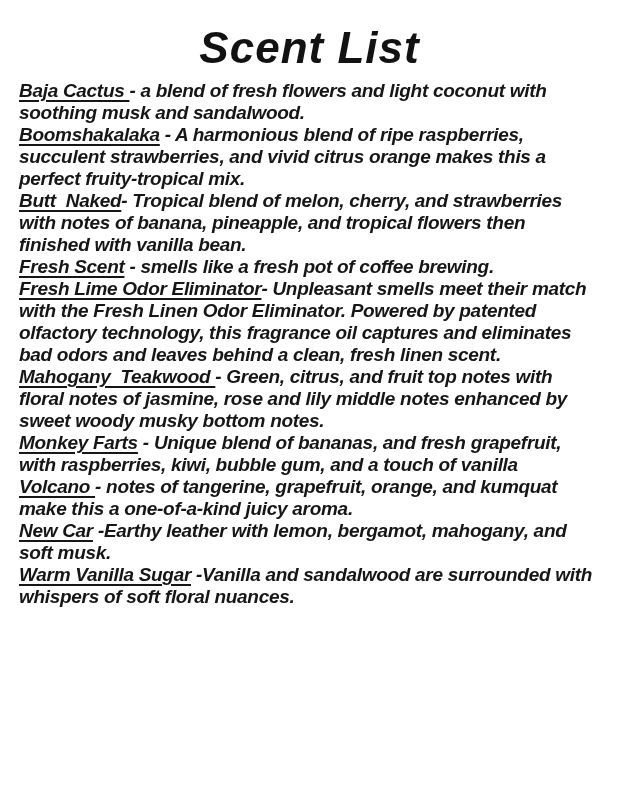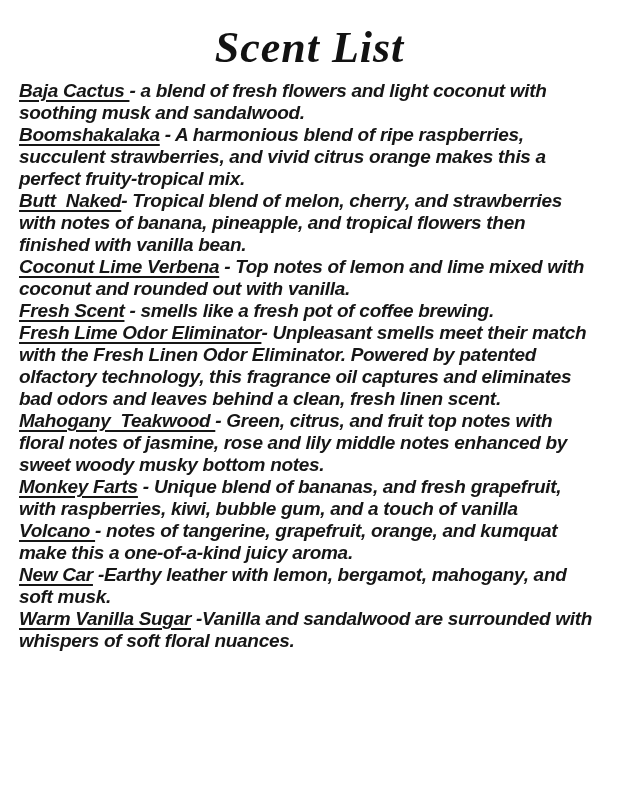--- a/index.html
+++ b/index.html
@@ -13,21 +13,21 @@
     overflow: hidden;
   }
   .page {
     box-sizing: border-box;
     width: 620px;
     height: 803px;
     padding: 26px 20px 0 19px;
     background: #ffffff;
   }
   .title {
-    font-family: Liberation Serif, serif;
+    font-family: Liberation Sans, sans-serif;
     font-style: italic;
     font-weight: 700;
     font-size: 44px;
     line-height: 44px;
     letter-spacing: 1px;
     text-align: center;
     color: #121212;
     margin: 0 0 10px 0;
   }
   .scent-list {
@@ -52,21 +52,20 @@
 </head>
 <body>
 
 <div class="page">
   <h1 class="title">Scent List</h1>
 
   <div class="scent-list">
     <p class="scent-entry"><span class="scent-name">Baja Cactus </span><span class="scent-desc">- a blend of fresh flowers and light coconut with soothing musk and sandalwood.</span></p>
     <p class="scent-entry"><span class="scent-name">Boomshakalaka</span><span class="scent-desc"> - A harmonious blend of ripe raspberries, succulent strawberries, and vivid citrus orange makes this a perfect fruity-tropical mix.</span></p>
     <p class="scent-entry"><span class="scent-name">Butt  Naked</span><span class="scent-desc">- Tropical blend of melon, cherry, and strawberries with notes of banana, pineapple, and tropical flowers then finished with vanilla bean.</span></p>
-    <p class="scent-entry"><span class="scent-name">Coconut Lime Verbena</span><span class="scent-desc"> - Top notes of lemon and lime mixed with coconut and rounded out with vanilla.</span></p>
     <p class="scent-entry"><span class="scent-name">Fresh Scent</span><span class="scent-desc"> - smells like a fresh pot of coffee brewing.</span></p>
     <p class="scent-entry"><span class="scent-name">Fresh Lime Odor Eliminator</span><span class="scent-desc">- Unpleasant smells meet their match with the Fresh Linen Odor Eliminator. Powered by patented olfactory technology, this fragrance oil captures and eliminates bad odors and leaves behind a clean, fresh linen scent.</span></p>
     <p class="scent-entry"><span class="scent-name">Mahogany  Teakwood </span><span class="scent-desc">- Green, citrus, and fruit top notes with floral notes of jasmine, rose and lily middle notes enhanced by sweet woody musky bottom notes.</span></p>
     <p class="scent-entry"><span class="scent-name">Monkey Farts</span><span class="scent-desc"> - Unique blend of bananas, and fresh grapefruit, with raspberries, kiwi, bubble gum, and a touch of vanilla</span></p>
     <p class="scent-entry"><span class="scent-name">Volcano </span><span class="scent-desc">- notes of tangerine, grapefruit, orange, and kumquat make this a one-of-a-kind juicy aroma.</span></p>
     <p class="scent-entry"><span class="scent-name">New Car</span><span class="scent-desc"> -Earthy leather with lemon, bergamot, mahogany, and soft musk.</span></p>
     <p class="scent-entry"><span class="scent-name">Warm Vanilla Sugar</span><span class="scent-desc"> -Vanilla and sandalwood are surrounded with whispers of soft floral nuances.</span></p>
   </div>
 </div>
 

